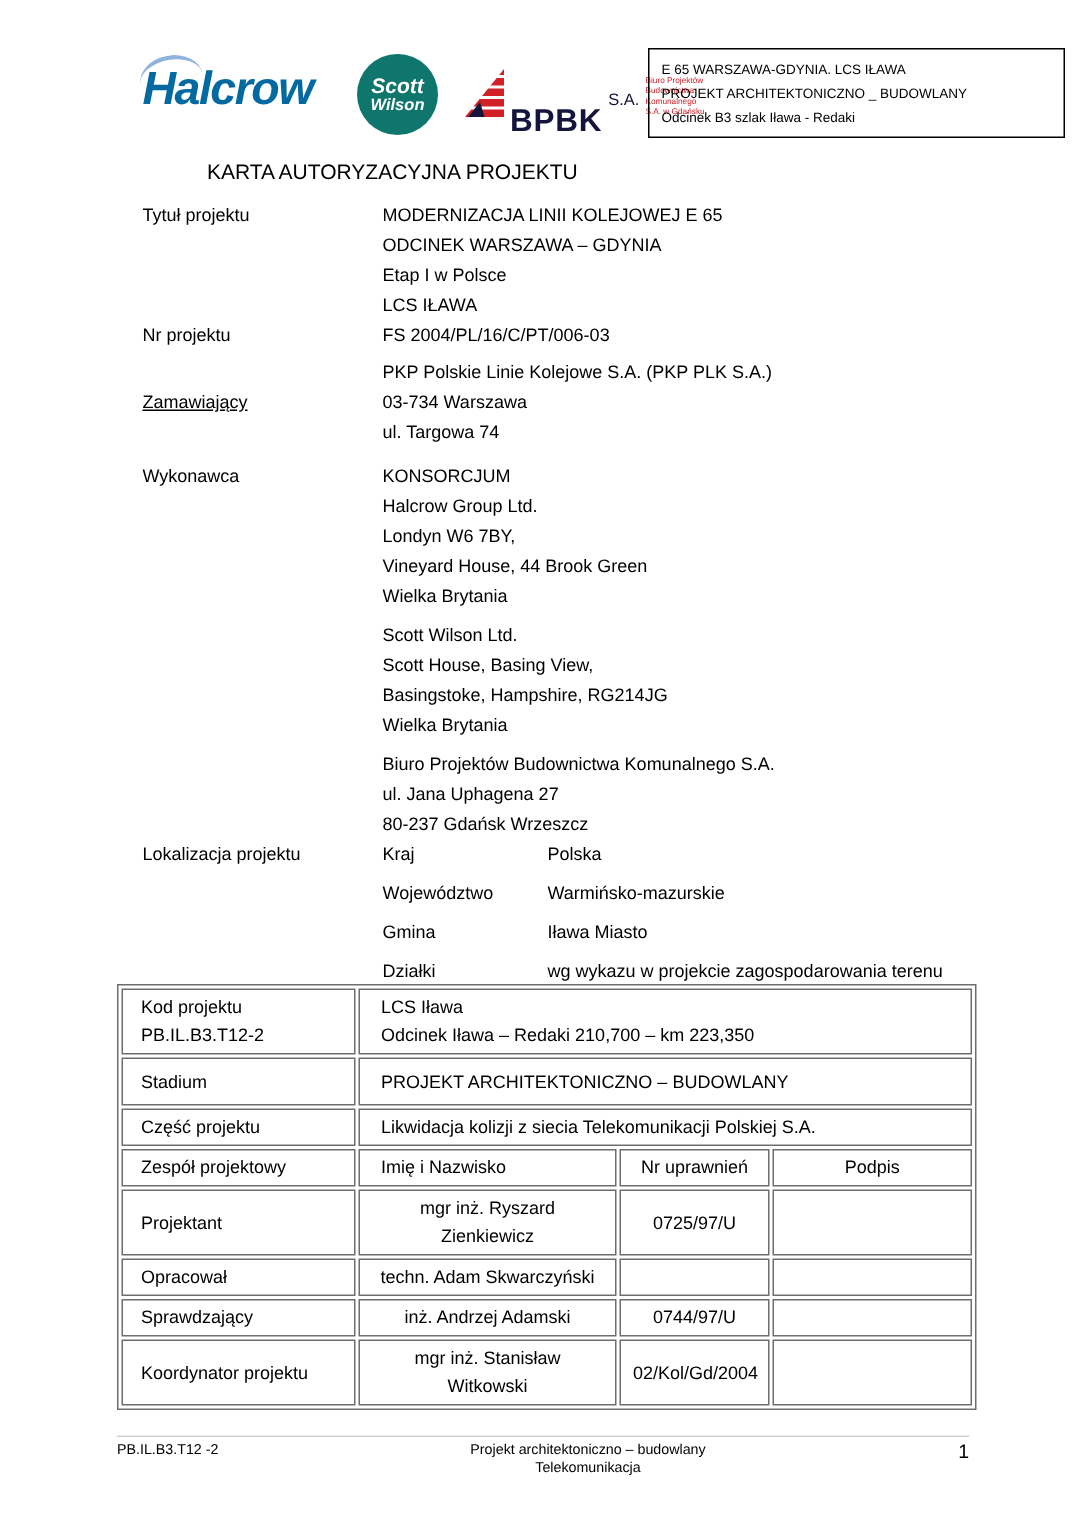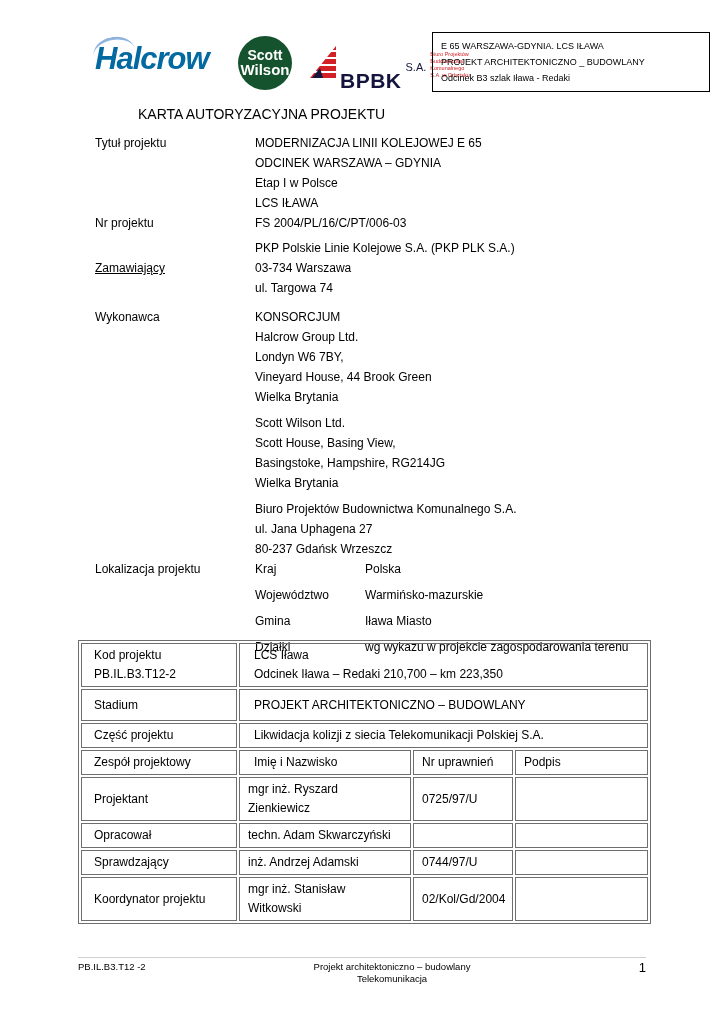--- a/index.html
+++ b/index.html
@@ -17,26 +17,26 @@
     color:#0369a1; letter-spacing:-1px; line-height:34px;
   }
   .halcrow .swoosh {
     position:absolute; left:-3px; top:-5px; width:42px; height:16px;
     border-top:3px solid #8FB3DC;
     border-radius:50% 50% 0 0 / 100% 100% 0 0;
     transform:rotate(-10deg);
   }
   .sw-circle {
     position:absolute; left:238px; top:36px; width:54px; height:54px;
-    background:#14532d; border-radius:50%;
+    background:#0f766e; border-radius:50%;
     color:#fff; display:flex; flex-direction:column; align-items:center; justify-content:center;
-    font-weight:bold; line-height:1.05; text-align:center;
+    font-style:italic; font-weight:bold; line-height:1.05; text-align:center;
   }
   .sw-line1 { font-size:14px; }
-  .sw-line2 { font-size:15px; }
+  .sw-line2 { font-size:11px; }
   .bpbk { position:absolute; left:310px; top:46px; display:flex; align-items:flex-start; gap:4px; }
   .bpbk-name { font-size:21px; font-weight:bold; color:#14143C; letter-spacing:.5px; line-height:30px;margin-top:20px; }
   .bpbk-sa { font-size:11px; color:#14143C; margin-top:15px; }
   .bpbk-tag { display:flex; flex-direction:column; font-size:5.5px; color:#D22027; line-height:7px; margin-top:5px; }
   .info-box {
     position:absolute; left:432px; top:32px; width:278px;
     border:1px solid #000; padding:5px 8px;
     font-size:9px; line-height:16px;
   }
   .info-box span { display:block; white-space:nowrap; }
@@ -53,32 +53,32 @@
   .mt9 { margin-top:9px; }
   .blk { display:block; }
   .company { margin-top:6px; }
   .company:first-of-type { margin-top:0; }
   .loc-row { display:flex; }
   .loc-row + .loc-row { margin-top:6px; }
   .loc-name { width:110px; flex:none; }
 
   
   .main-table {
-    position:absolute; left:78px; top:640px; width:573px;
+    position:absolute; left:78px; top:656px; width:573px;
     border-collapse:separate; border-spacing:2px;
     border:1px solid #6e6e6e; table-layout:fixed;
     font-size:12px;
   }
   .main-table td {
     border:1px solid #6e6e6e; vertical-align:middle;
     padding:2px 8px; line-height:19px; overflow:hidden;
   }
   .main-table td.c1 { padding-left:12px; }
   .main-table td.vcell { padding-left:14px; }
-  .center { }
+  .center { text-align:center; }
   tr.h44 > td { height:44px; }
   tr.h32 > td { height:32px; }
   tr.h38 > td { height:20px; }
   tr.h23 > td { height:23px; }
   tr.h34 > td { height:34px; }
 
   
   .footer {
     position:absolute; left:78px; top:957px; width:568px;
     border-top:1px solid #d0d0d0; padding-top:3px;

